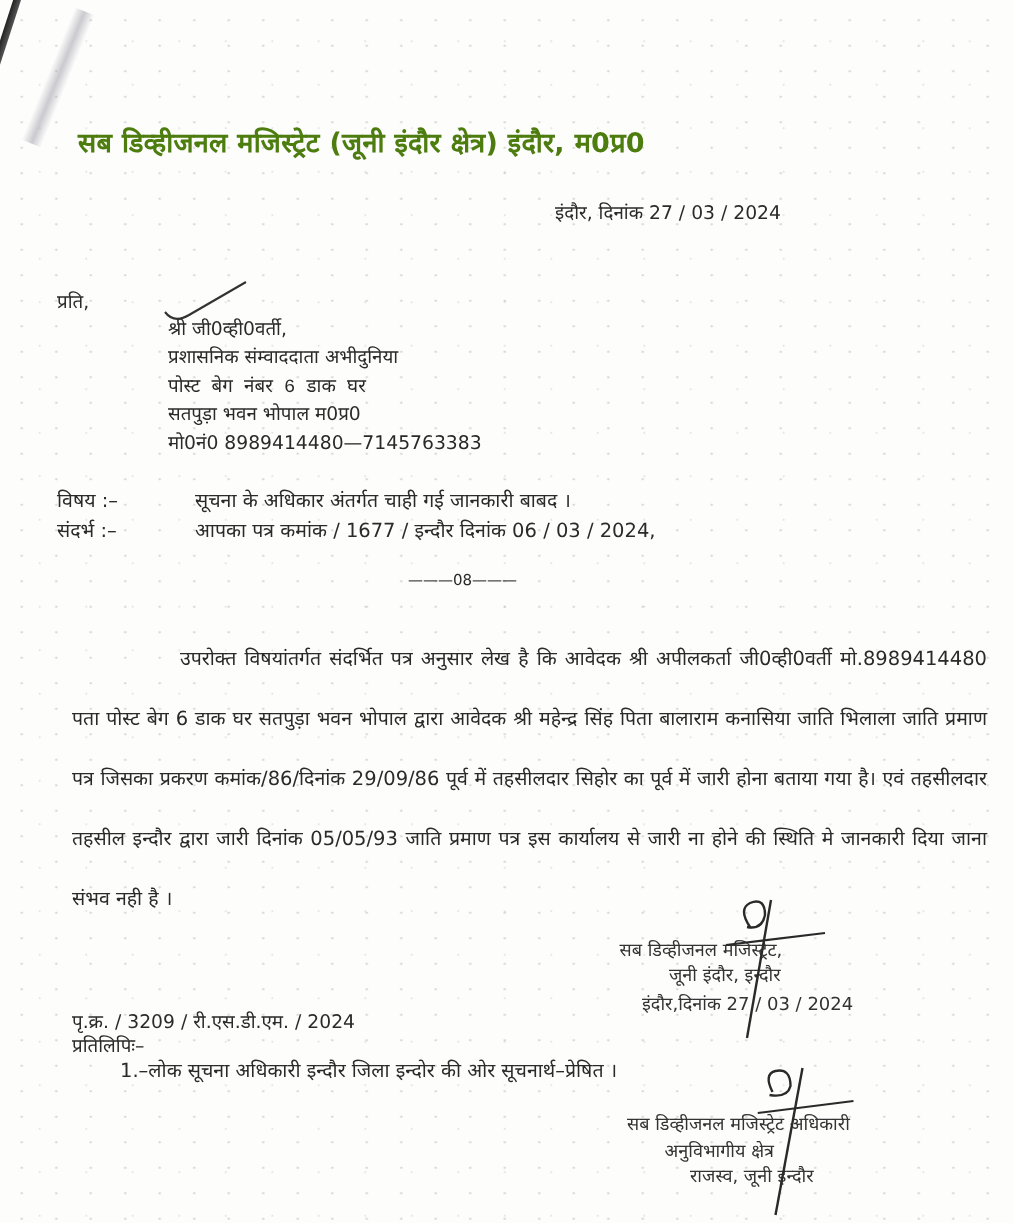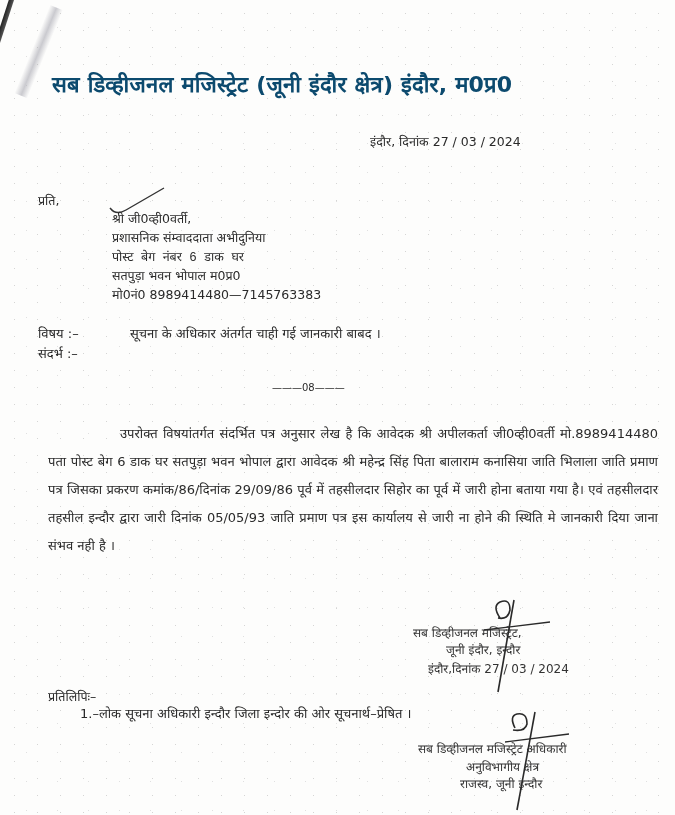--- a/index.html
+++ b/index.html
@@ -23,24 +23,24 @@
       position: absolute; left: 12px; top: -10px; width: 5px; height: 110px;
       background: linear-gradient(90deg, #222, #555);
       transform: rotate(18deg); transform-origin: top left;
     }
     .edge-shadow {
       position: absolute; left: 50px; top: 5px; width: 14px; height: 95px;
       background: linear-gradient(90deg, rgba(180,180,190,0.0), rgba(160,160,170,0.55), rgba(180,180,190,0.0));
       transform: rotate(22deg); transform-origin: top left;
     }
     .abs { position: absolute; white-space: nowrap; }
-    .title { left: 52px; top: 68px; font-size: 22px; font-weight: bold; color: #0c4a6e; letter-spacing: 0.2px; }
+    .title { left: 52px; top: 82px; font-size: 18px; font-weight: bold; color: #4d7c0f; letter-spacing: 0.2px; }
     .small { font-size: 12.5px; }
     .body-text { font-size: 13px; text-align: right; }
-    .para { left: 48px; width: 610px; font-size: 13px; line-height: 28px; white-space: normal; text-align: justify; }
+    .para { left: 48px; width: 610px; font-size: 13px; line-height: 40px; white-space: normal; text-align: justify; }
     .indent { text-indent: 72px; }
     .stamp-text { font-size: 12px; color: #333; }
   </style>
 </head>
 <body>
 
 <div class="page">
   <div class="speck"></div>
   <div class="edge-line"></div>
   <div class="edge-shadow"></div>
@@ -57,43 +57,45 @@
     <div class="abs small" style="left:112px; top:267px;">सतपुड़ा भवन भोपाल म0प्र0</div>
     <div class="abs small" style="left:112px; top:286px;">मो0नं0 8989414480—7145763383</div>
     <svg class="abs" style="left:108px; top:186px;" width="60" height="30">
       <path d="M2 22 Q8 30 18 24 L56 2" stroke="#333" stroke-width="1.4" fill="none"></path>
     </svg>
   </div>
 
   <div class="abs body-text" style="left:38px; top:324px;">विषय :–</div>
   <div class="abs body-text" style="left:130px; top:324px;">सूचना के अधिकार अंतर्गत चाही गई जानकारी बाबद ।</div>
   <div class="abs body-text" style="left:38px; top:344px;">संदर्भ :–</div>
+  <div class="abs body-text" style="left:130px; top:344px;">आपका पत्र कमांक / 1677 / इन्दौर दिनांक 06 / 03 / 2024,</div>
 
   <div class="abs small" style="left:272px; top:382px; font-size:10px;">———08———</div>
 
   <div class="abs para indent" style="top:420px;">उपरोक्त विषयांतर्गत संदर्भित पत्र अनुसार लेख है कि आवेदक श्री अपीलकर्ता जी0व्ही0वर्ती मो.8989414480 पता पोस्ट बेग 6 डाक घर सतपुड़ा भवन भोपाल द्वारा आवेदक श्री महेन्द्र सिंह पिता बालाराम कनासिया जाति भिलाला जाति प्रमाण पत्र जिसका प्रकरण कमांक/86/दिनांक 29/09/86 पूर्व में तहसीलदार सिहोर का पूर्व में जारी होना बताया गया है। एवं तहसीलदार तहसील इन्दौर द्वारा जारी दिनांक 05/05/93 जाति प्रमाण पत्र इस कार्यालय से जारी ना होने की स्थिति मे जानकारी दिया जाना संभव नही है ।</div>
 
 
   <div>
     <div class="abs stamp-text" style="left:413px; top:624px;">सब डिव्हीजनल मजिस्ट्रेट,</div>
     <div class="abs stamp-text" style="left:446px; top:641px;">जूनी इंदौर, इन्दौर</div>
     <div class="abs stamp-text" style="left:428px; top:660px;">इंदौर,दिनांक 27 / 03 / 2024</div>
     <svg class="abs" style="left:480px; top:596px;" width="90" height="100">
       <path d="M20 22 Q12 10 20 6 Q30 2 30 14 Q28 24 18 22" stroke="#2a2a2a" stroke-width="1.6" fill="none"></path>
       <path d="M34 4 L18 96" stroke="#2a2a2a" stroke-width="1.6" fill="none"></path>
       <path d="M4 34 L70 26" stroke="#2a2a2a" stroke-width="1.4" fill="none"></path>
     </svg>
   </div>
 
+  <div class="abs small" style="left:48px; top:672px;">पृ.क्र. / 3209 / री.एस.डी.एम. / 2024</div>
   <div class="abs small" style="left:48px; top:688px;">प्रतिलिपिः–</div>
   <div class="abs body-text" style="left:80px; top:704px;">1.–लोक सूचना अधिकारी इन्दौर जिला इन्दोर की ओर सूचनार्थ–प्रेषित ।</div>
 
   <div>
     <div class="abs stamp-text" style="left:418px; top:740px;">सब डिव्हीजनल मजिस्ट्रेट अधिकारी</div>
-    <div class="abs stamp-text" style="left:466px; top:758px;">अनुविभागीय क्षेत्र</div>
+    <div class="abs stamp-text" style="left:443px; top:758px;">अनुविभागीय क्षेत्र</div>
     <div class="abs stamp-text" style="left:460px; top:775px;">राजस्व, जूनी इन्दौर</div>
     <svg class="abs" style="left:505px; top:708px;" width="80" height="105">
       <path d="M10 20 Q4 8 12 6 Q22 4 22 16 Q20 24 8 22" stroke="#2a2a2a" stroke-width="1.6" fill="none"></path>
       <path d="M30 4 L12 102" stroke="#2a2a2a" stroke-width="1.6" fill="none"></path>
       <path d="M0 34 L64 26" stroke="#2a2a2a" stroke-width="1.4" fill="none"></path>
     </svg>
   </div>
 </div>
 
 </body></html>

